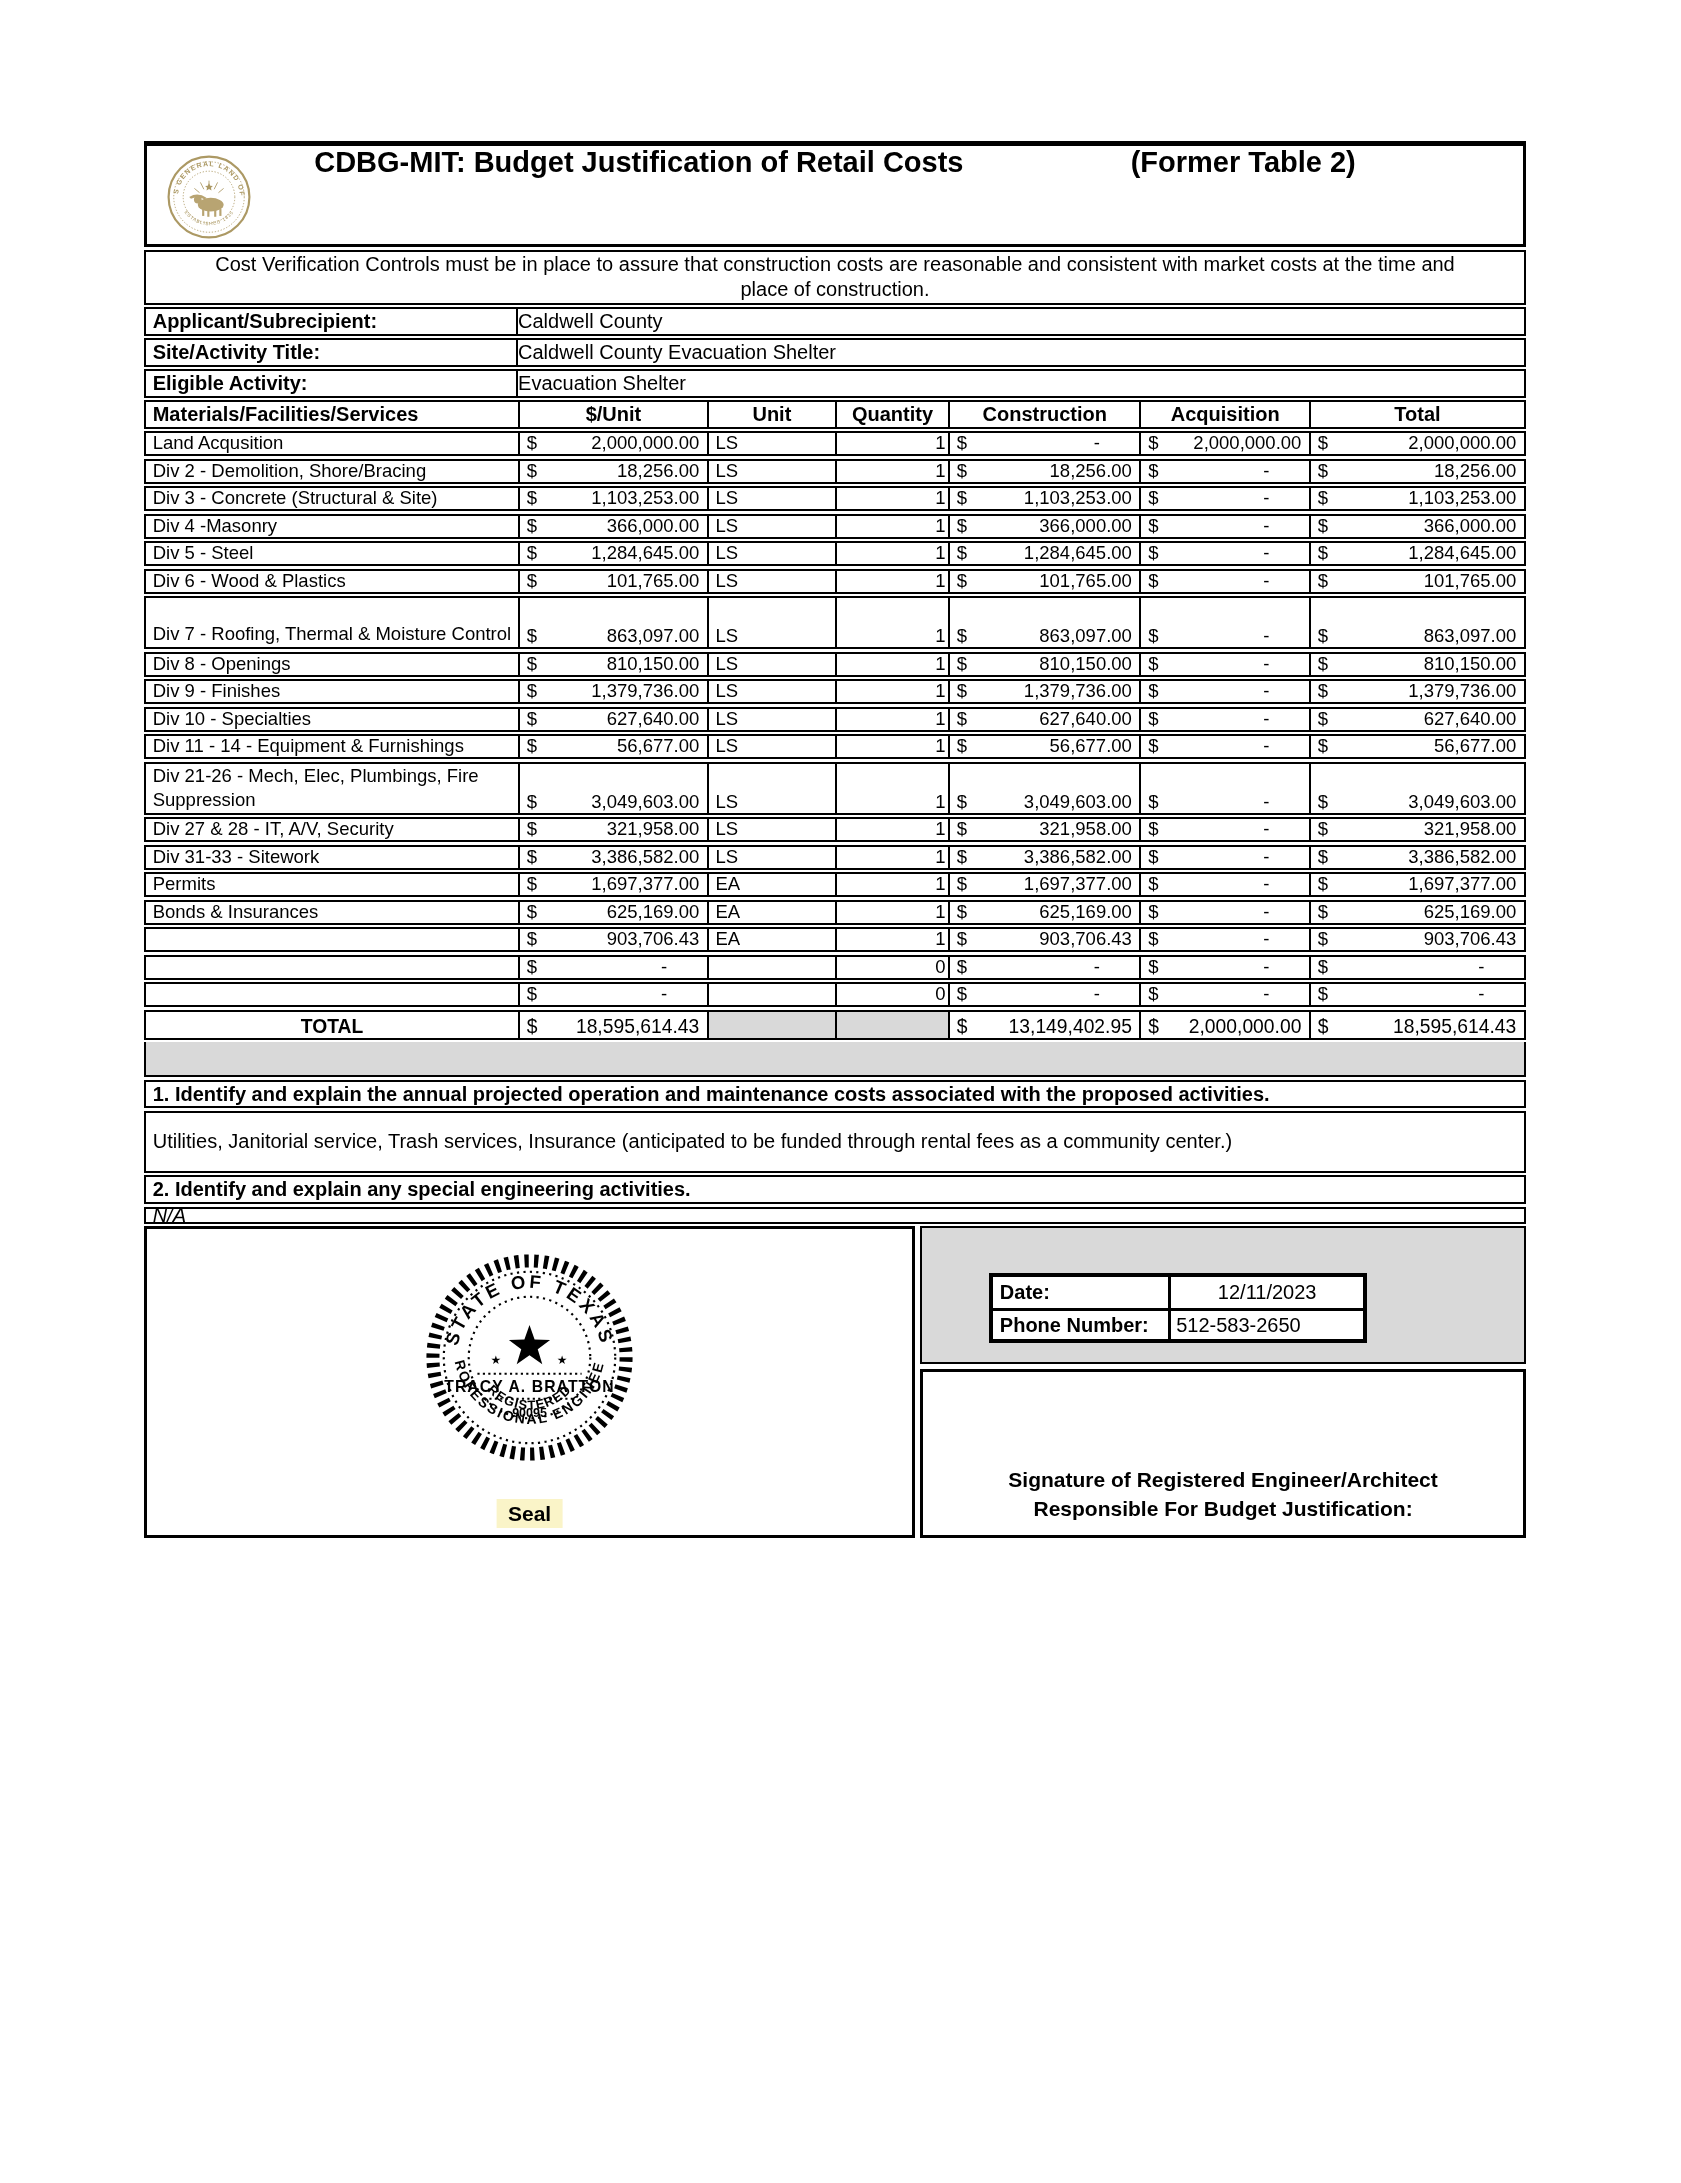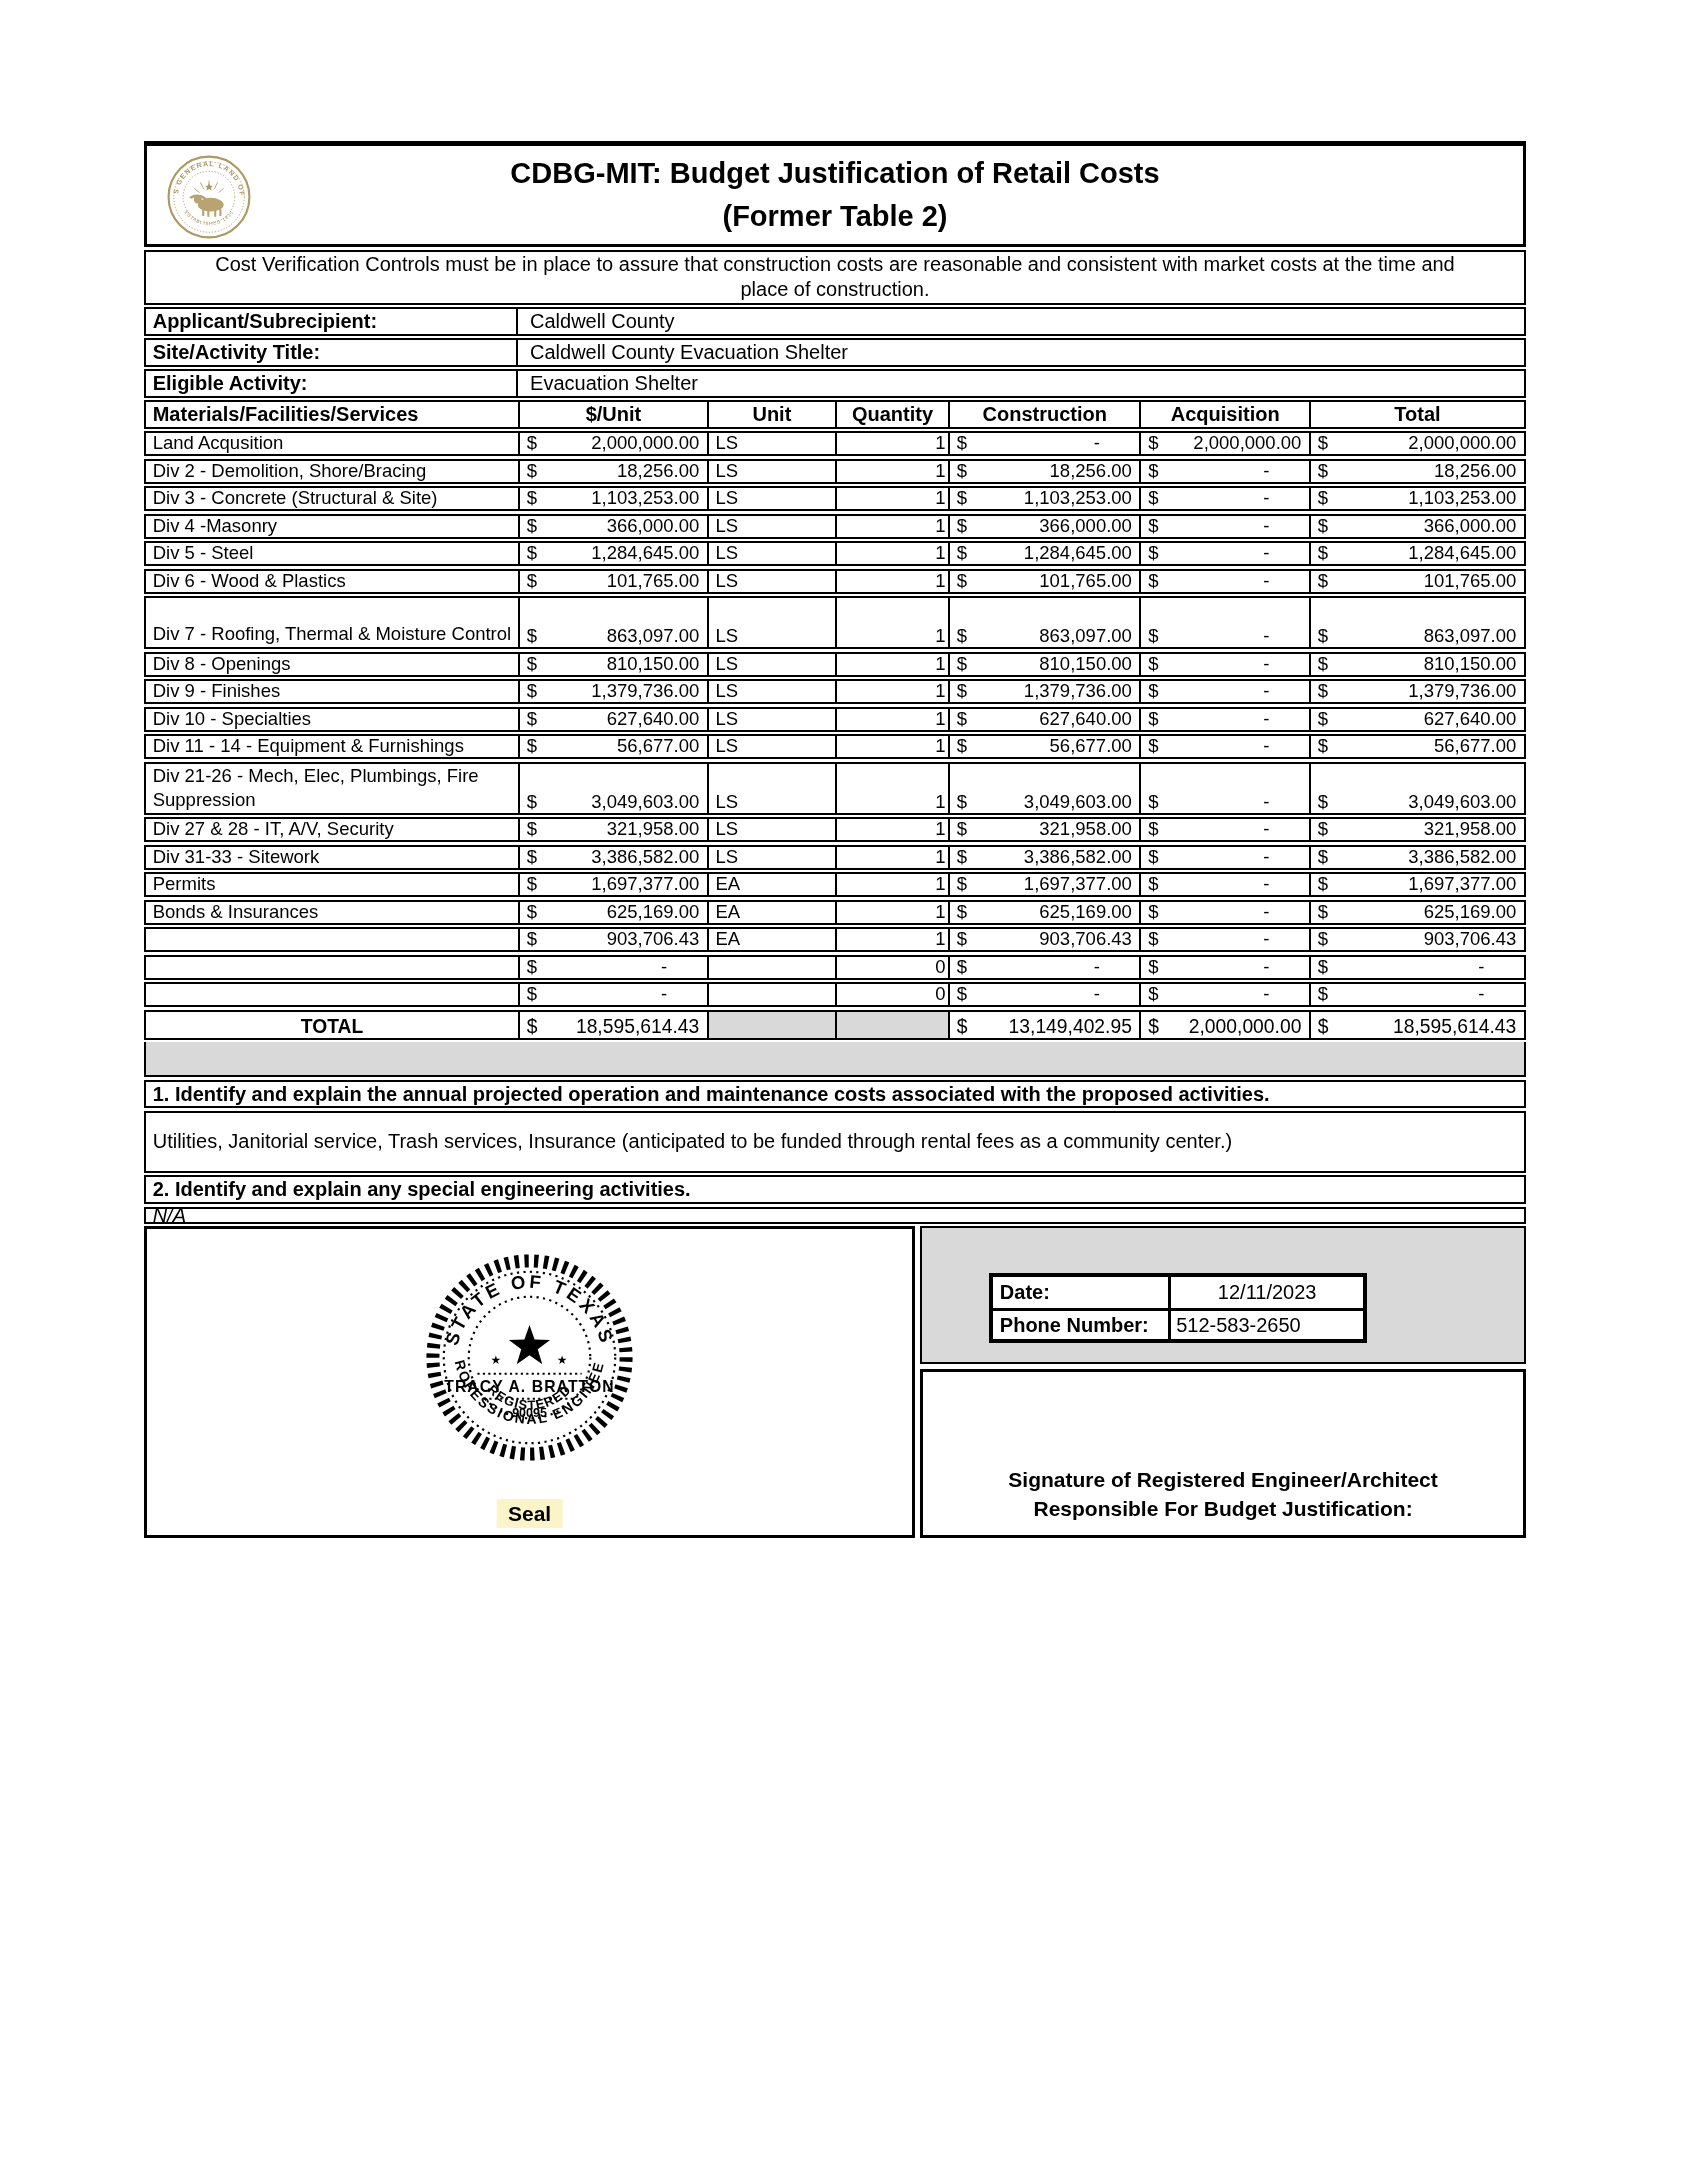--- a/index.html
+++ b/index.html
@@ -7,29 +7,29 @@
   body {
     width:1681px; height:2183px; position:relative;
     font-family:"Liberation Sans", sans-serif; color:#000;
   }
   .form { position:absolute; left:144px; top:141px; width:1382px; }
   .box { border:2.5px solid #000; margin-bottom:2.5px; background:#fff; }
 
   
   .header-box { height:106px; border-width:5px 3.4px 3.4px 3.4px; position:relative; }
   .logo-svg { position:absolute; left:18.5px; top:8.4px; width:86px; height:86px; }
-  .header-titles { height:100%; display:flex; flex-direction:column; justify-content:space-evenly; text-align:center; font-weight:bold; font-size:29px; }
+  .header-titles { height:100%; display:flex; flex-direction:row; justify-content:space-evenly; text-align:center; font-weight:bold; font-size:29px; }
 
   
   .note-box { height:55px; display:flex; align-items:center; justify-content:center; text-align:center; font-size:20px; line-height:25px; padding:0 50px; }
 
   
   .info-row { height:28.6px; display:flex; font-size:20px; }
   .info-label { width:27%; border-right:2.5px solid #000; font-weight:bold; padding-left:6.7px; display:flex; align-items:center; }
-  .info-value { flex:1; padding-left:12px; display:flex; align-items:center; }
+  .info-value { flex:1; padding-left:0; display:flex; align-items:center; }
 
   
   .thead-row { height:28.6px; display:flex; font-weight:bold; font-size:20px; }
   .thead-row .hcell { display:flex; align-items:center; justify-content:center; }
   .trow { height:25px; display:flex; font-size:18.5px; }
   .trow.tall { height:53px; }
   .trow .cell { display:flex; align-items:flex-end; padding-bottom:1.7px; line-height:19.3px; }
   .tall .c-label { line-height:23.5px; }
   .thead-row > :nth-child(1), .trow > :nth-child(1) { width:27%; }
   .thead-row > :nth-child(2), .trow > :nth-child(2) { width:13.7%; }

